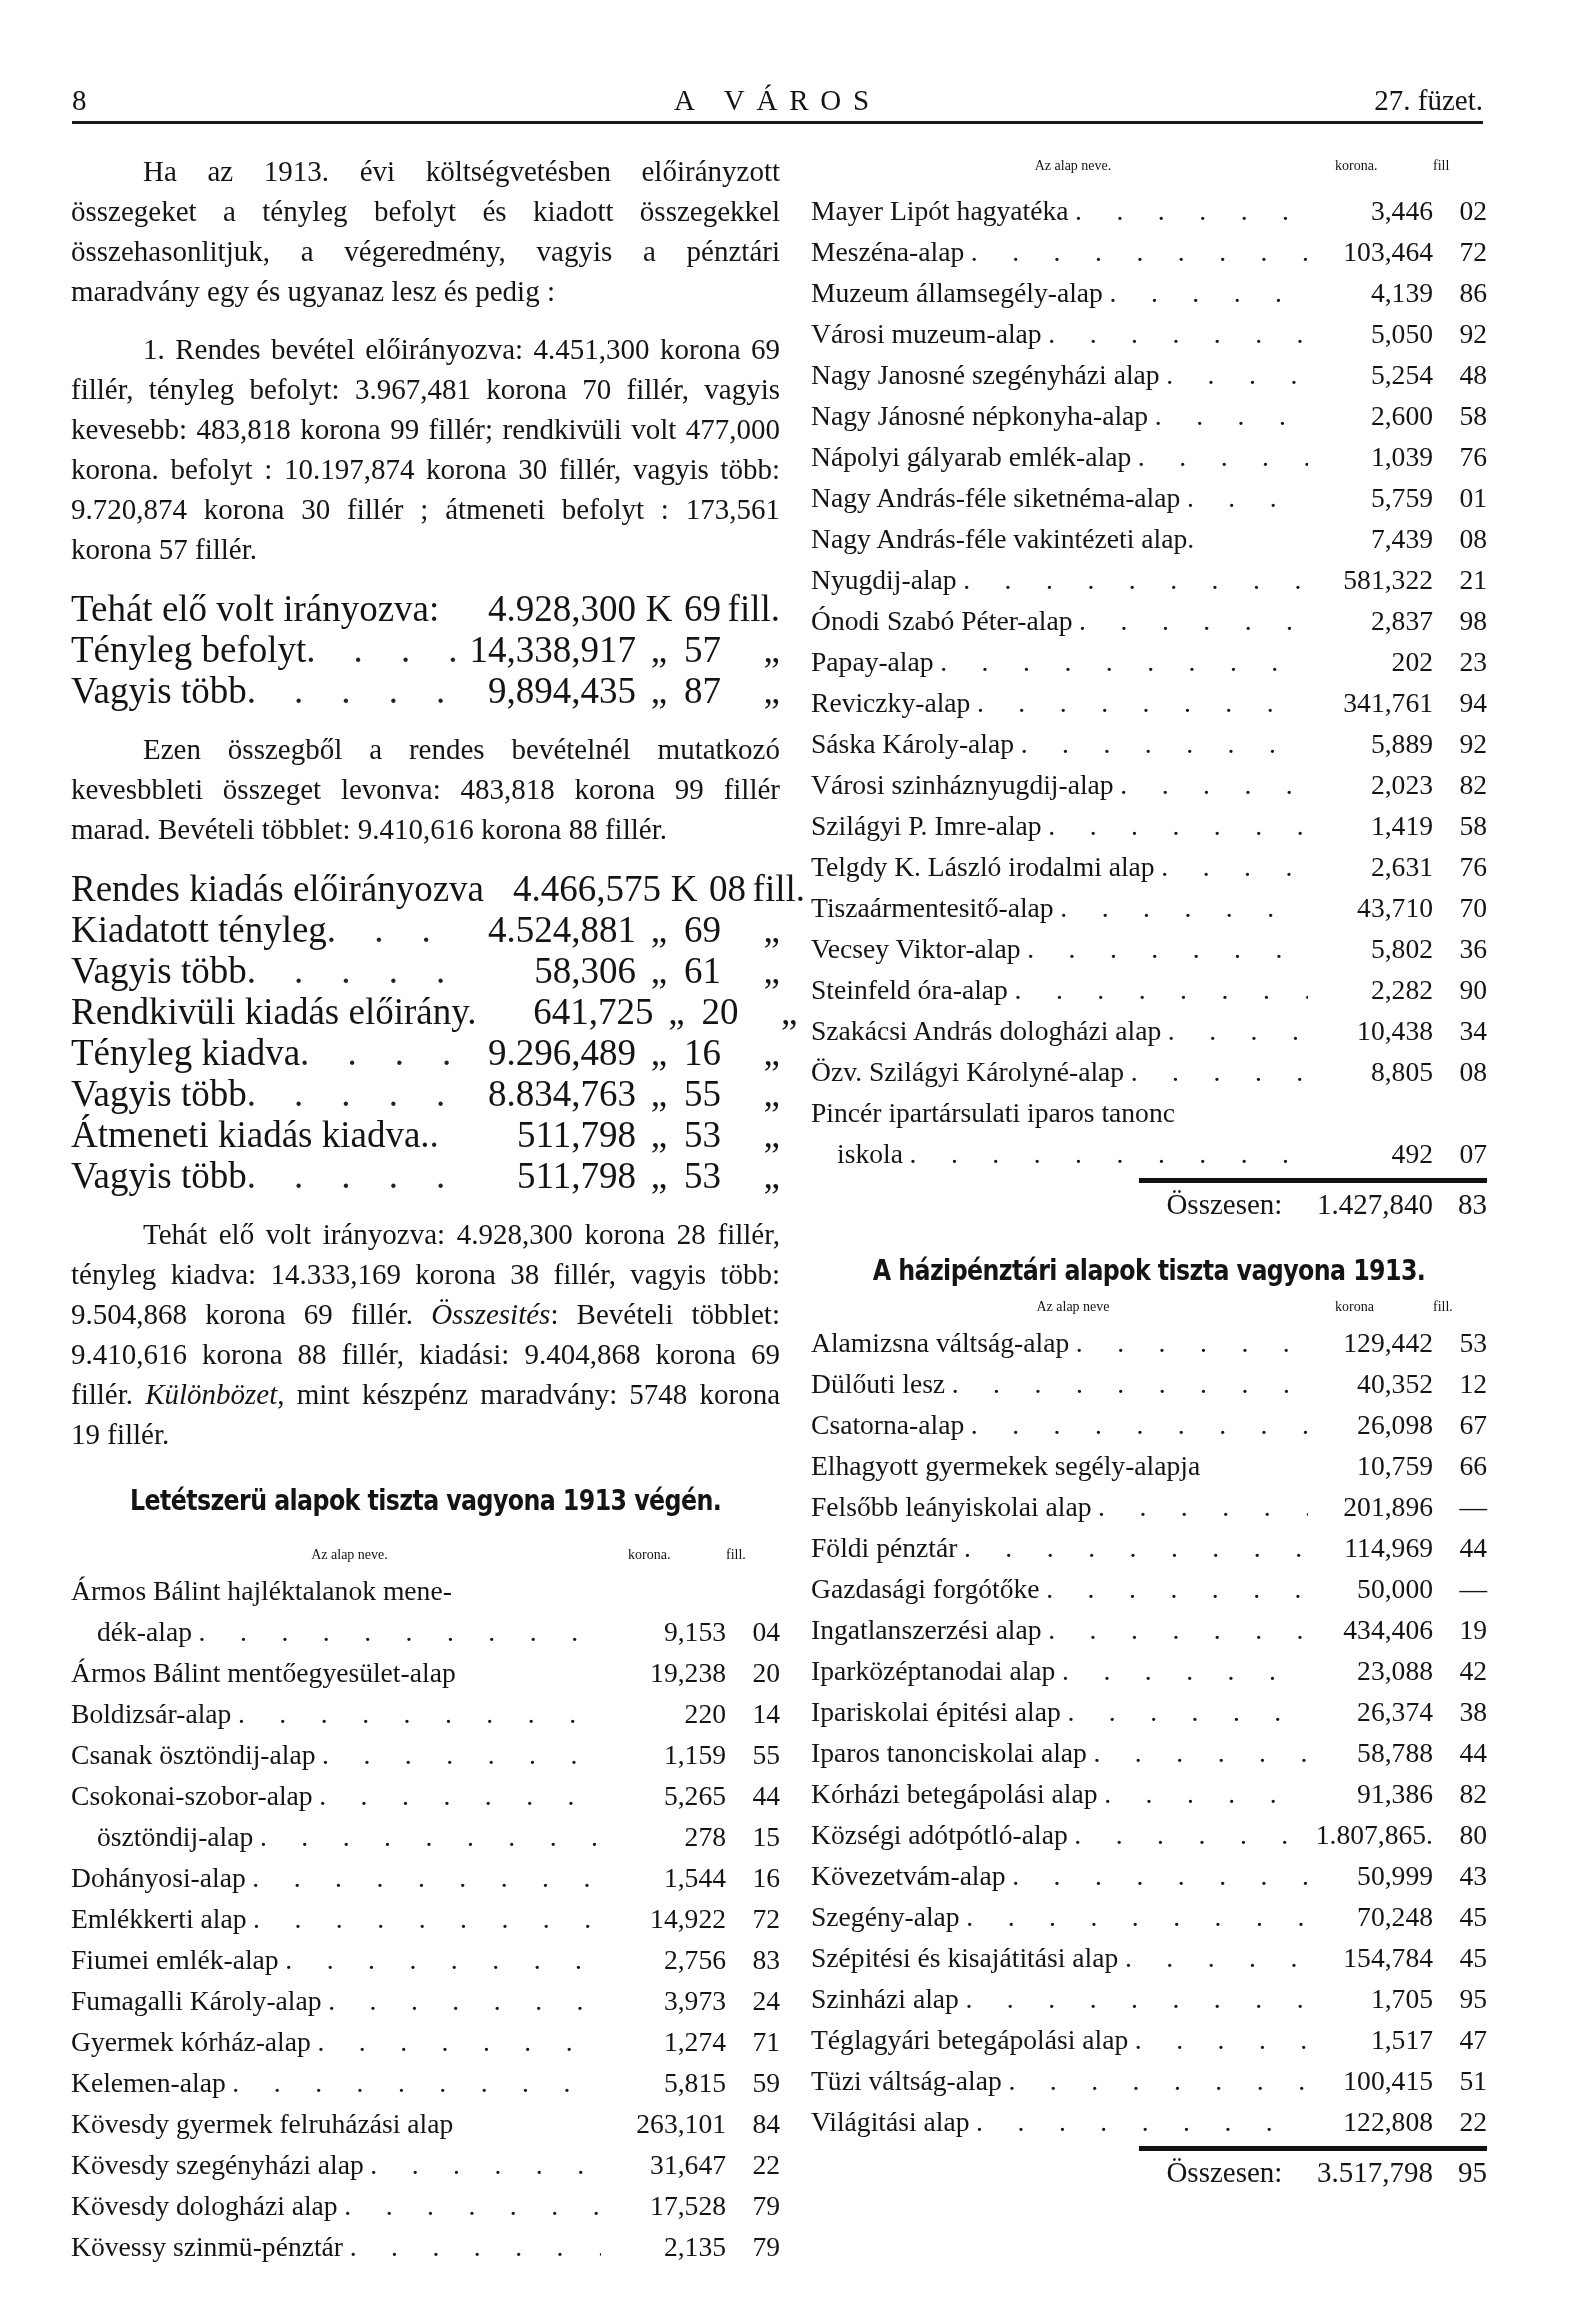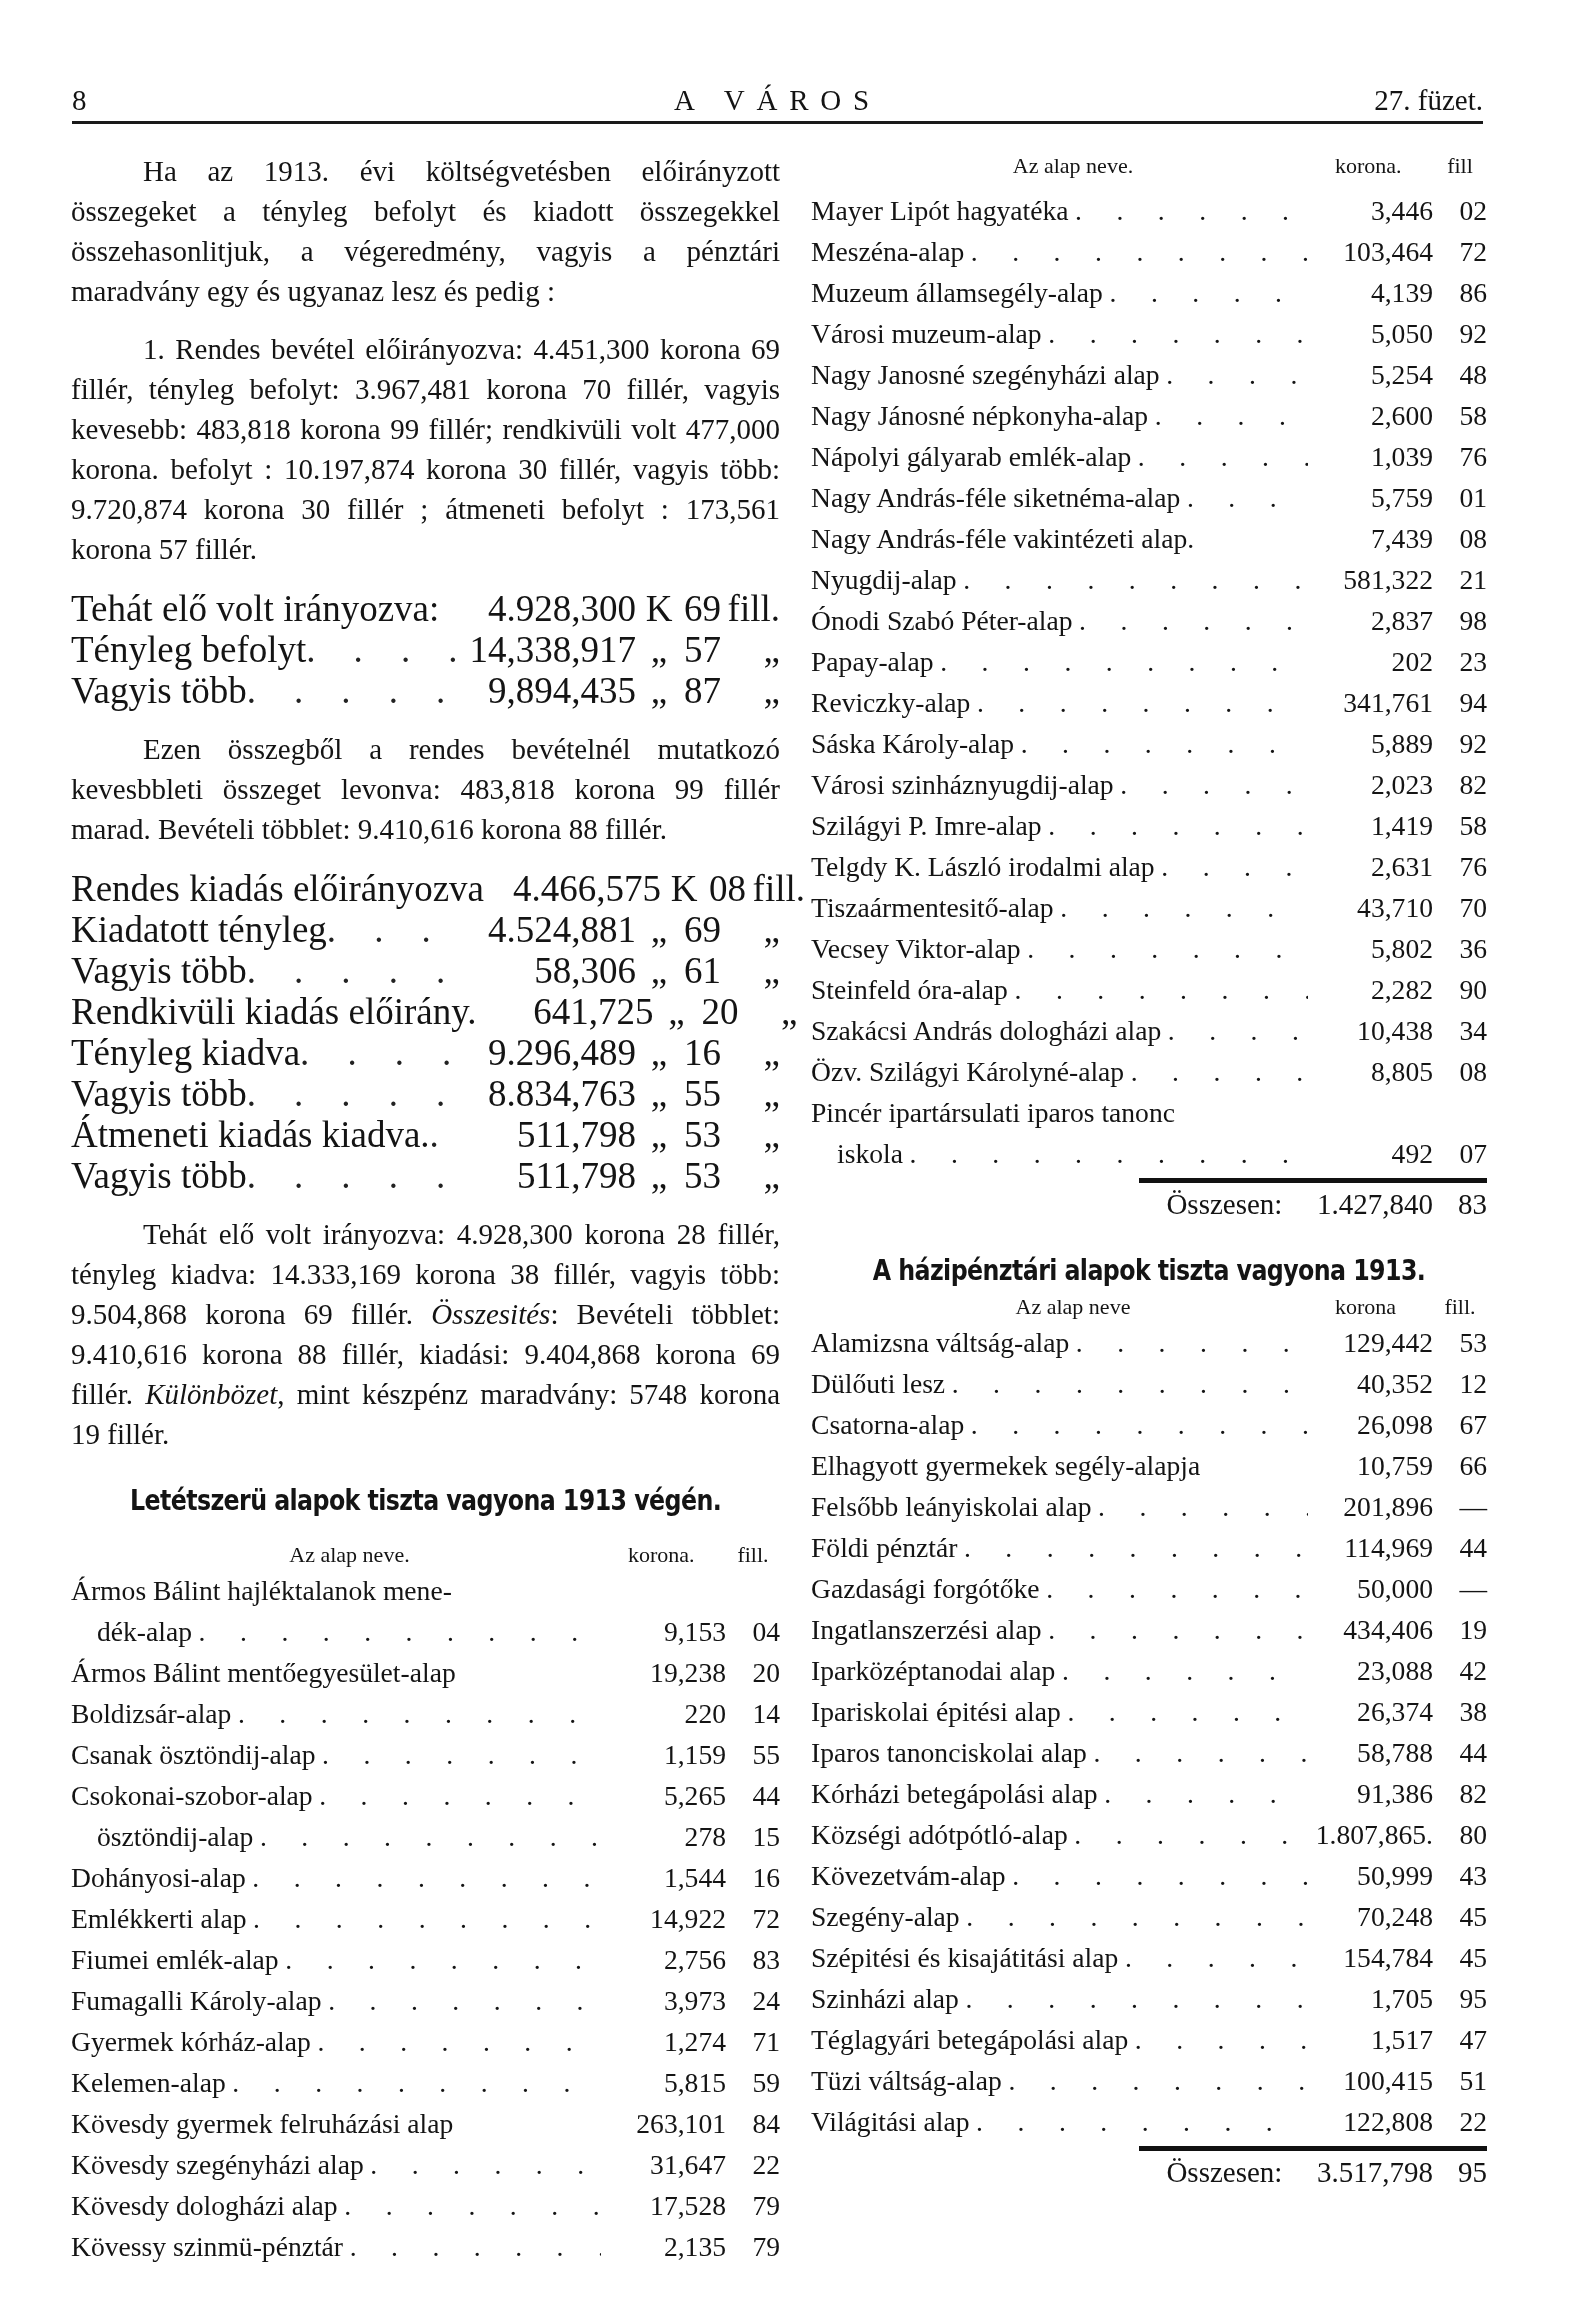--- a/index.html
+++ b/index.html
@@ -32,24 +32,24 @@
   .sumrow .amt { flex: 0 0 177px; text-align: right; }
   .sumrow .unit { flex: 0 0 46px; text-align: center; }
   .sumrow .fill { flex: 0 0 39px; text-align: right; }
   .sumrow .suffix { flex: 0 0 59px; text-align: right; }
 
   .section-title {
     font-family: "DejaVu Sans", sans-serif; font-weight: bold;
     font-size: 27.6px; text-align: center; letter-spacing: -0.7px; margin: 0; line-height: 42px;
     transform: scaleX(0.86); transform-origin: center;
   }
-  .colhead { display: flex; font-size: 22px; line-height: 30px; white-space: nowrap; }
+  .colhead { display: flex; font-size: 14px; line-height: 30px; white-space: nowrap; }
   .colhead .h-name { flex: 1 1 auto; text-align: center; }
   .colhead .h-k { flex: 0 0 98px; text-align: left; }
-  .colhead .h-f { flex: 0 0 54px; text-align: center; }
+  .colhead .h-f { flex: 0 0 54px; text-align: left; }
 
   .frow { display: flex; font-size: 27.6px; line-height: 41px; white-space: nowrap; }
   .frow .nm { flex: 0 0 auto; }
   .frow .ld { flex: 1 1 auto; overflow: hidden; letter-spacing: 13.8px; padding-left: 6.6px; }
   .frow .k { flex: 0 0 125px; text-align: right; }
   .frow .f { flex: 0 0 54px; text-align: right; }
   .frow.cont .nm { padding-left: 26px; }
 
   .totalrule { margin-left: auto; width: 348px; height: 4.6px; background: #111; margin-top: 3.9px; margin-bottom: 2.6px; }
   .totalrow { display: flex; justify-content: flex-end; font-size: 29px; line-height: 39px; white-space: nowrap; }

